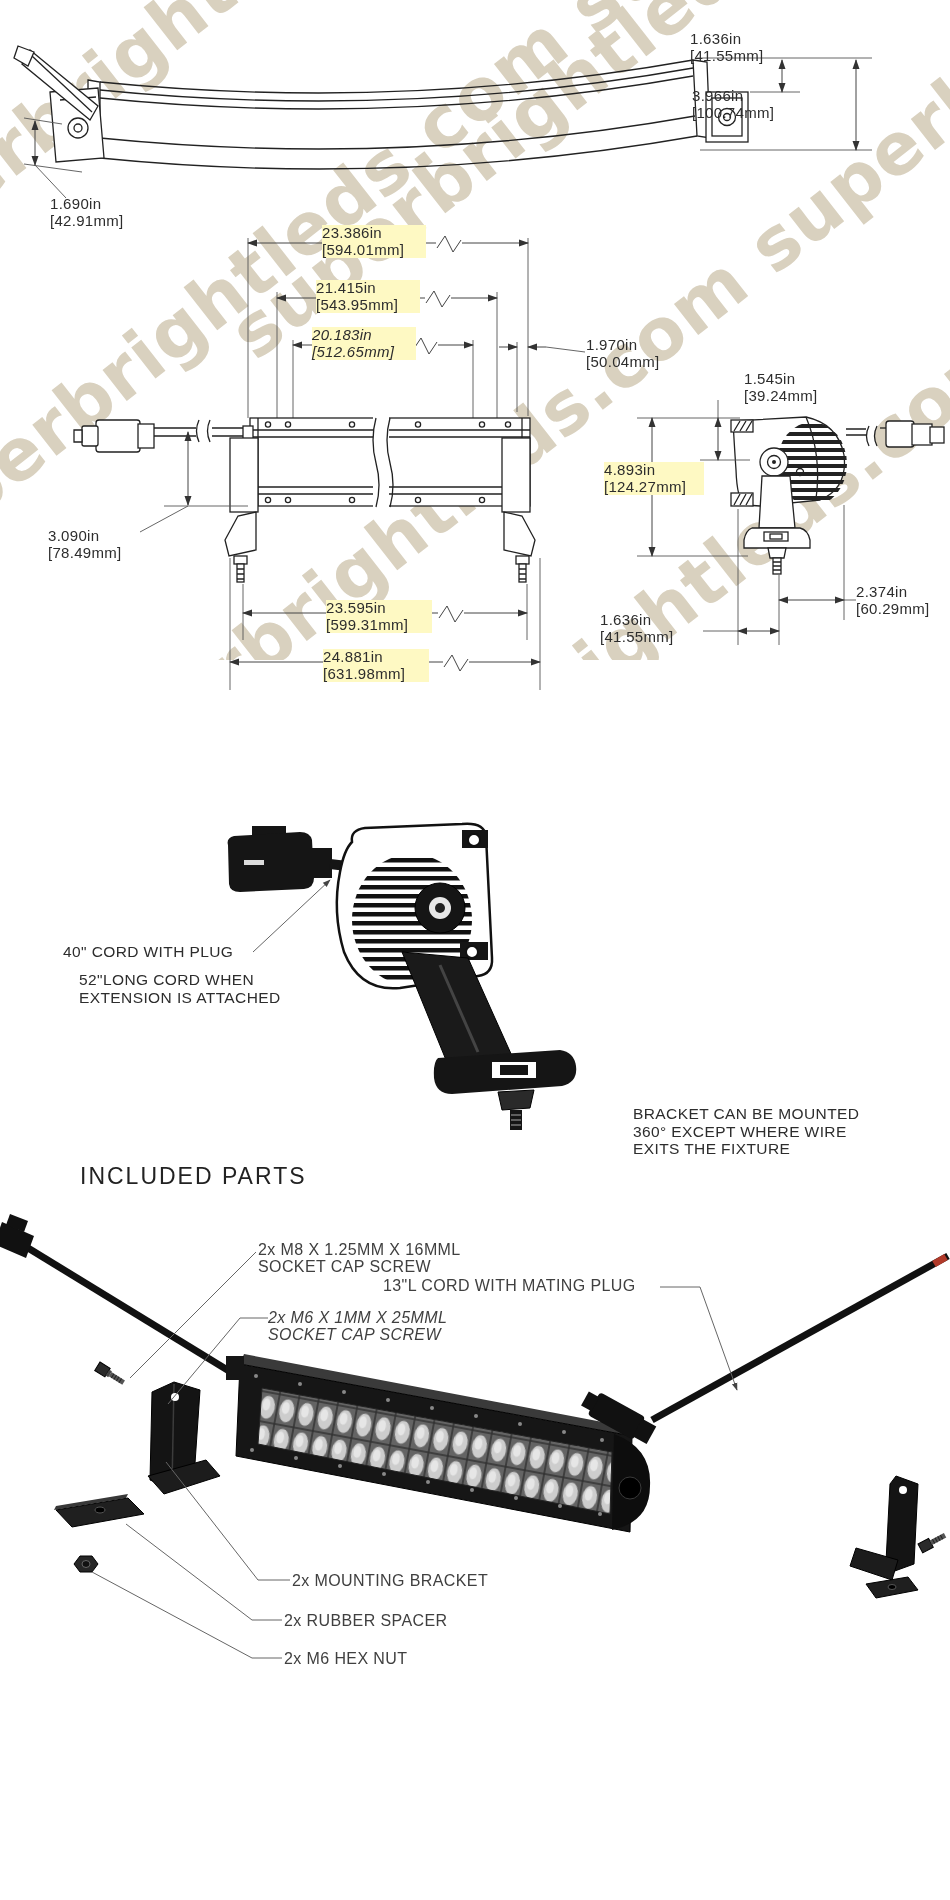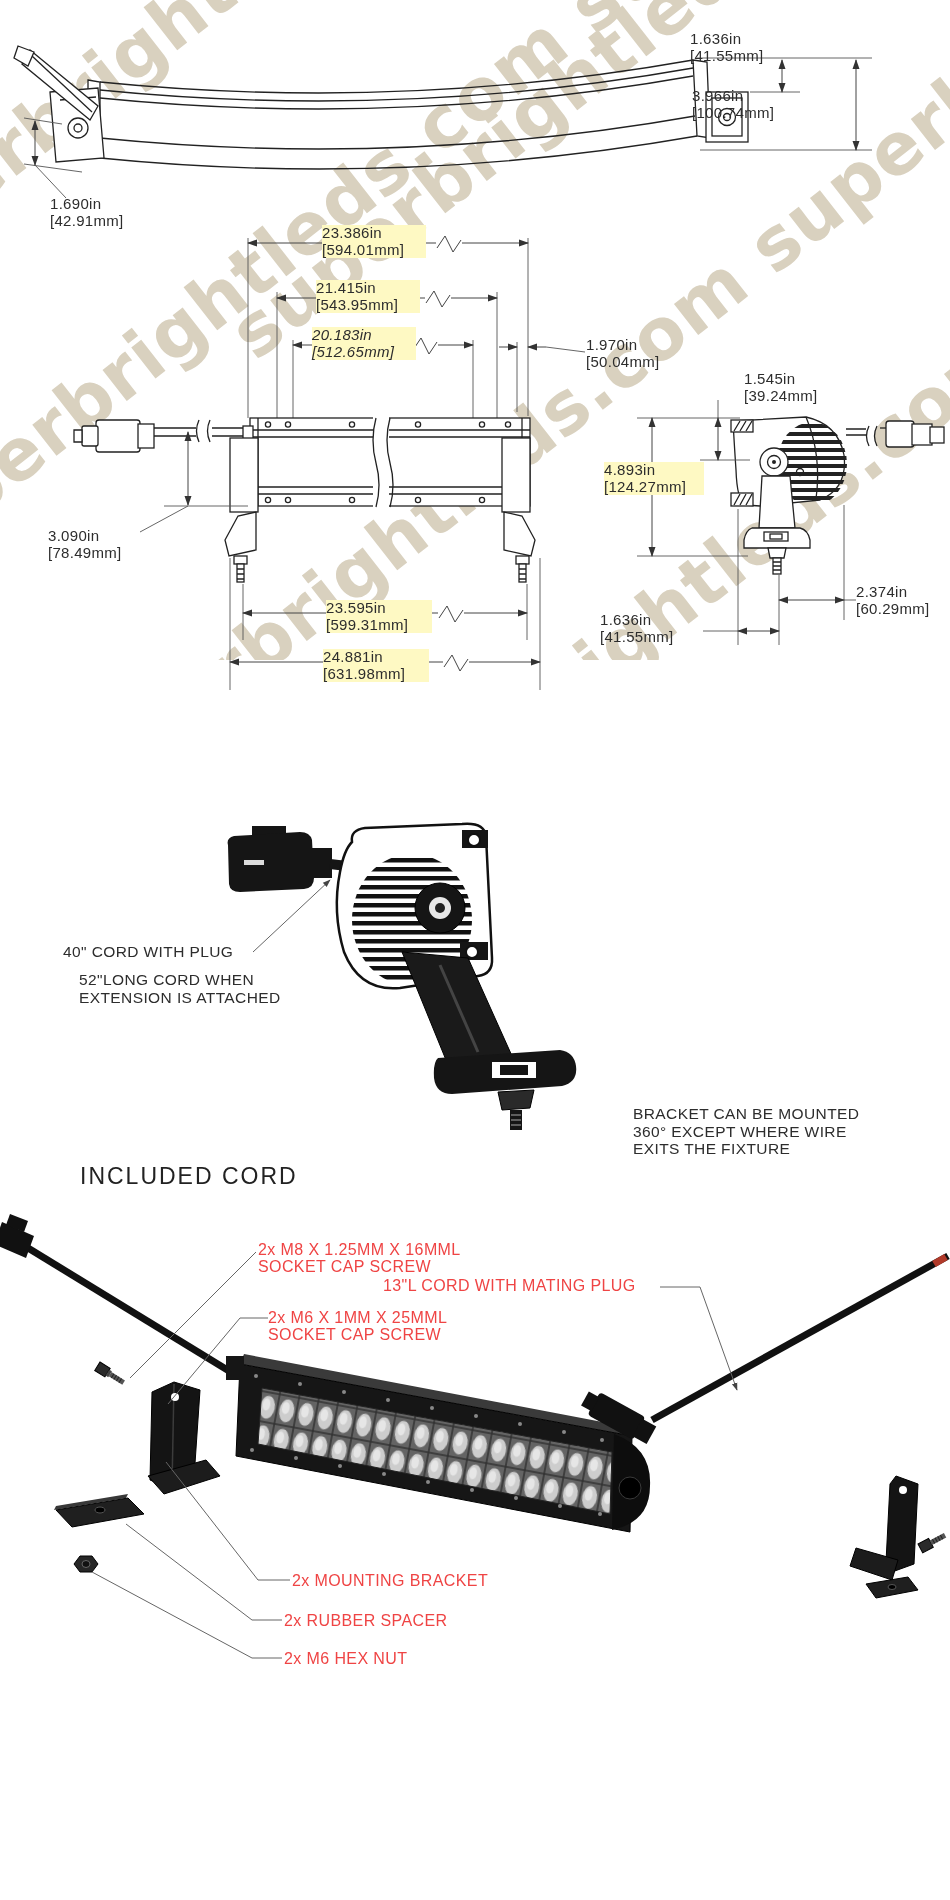--- a/index.html
+++ b/index.html
@@ -8,21 +8,21 @@
   .wm-zone{position:absolute;left:0;top:0;width:950px;height:660px;overflow:hidden;z-index:0;}
   .wm{position:absolute;white-space:nowrap;font-weight:bold;font-size:72px;color:#d9d1bf;
       transform:rotate(-38deg);transform-origin:0 50%;letter-spacing:1px;
       font-family:"DejaVu Sans",sans-serif;}
   svg.art{position:absolute;left:0;top:0;z-index:1;}
   .dim{position:absolute;text-align:left;font-size:15px;line-height:16.5px;color:#2d2d2d;
        letter-spacing:.3px;z-index:2;}
   .dim.mask{background:#fef9c3;}
   .note{position:absolute;font-size:15.5px;line-height:17.5px;color:#2d2d2d;letter-spacing:.4px;
         white-space:pre-line;z-index:2;}
-  .plabel{position:absolute;font-size:16px;line-height:17px;color:#ef4444;letter-spacing:.4px;
+  .plabel{position:absolute;font-size:16px;line-height:17px;color:#404040;letter-spacing:.4px;
         white-space:pre-line;z-index:2;}
   .heading{position:absolute;font-size:23px;letter-spacing:2px;color:#222;z-index:2;}
   .dl{stroke:#444;stroke-width:1;fill:none;}
   .xl{stroke:#555;stroke-width:.9;fill:none;}
   .ol{stroke:#222;stroke-width:1.3;fill:#fff;}
   .on{stroke:#222;stroke-width:1.3;fill:none;}
   .ldr{stroke:#666;stroke-width:1;fill:none;}
   .wgap{fill:#fff;stroke:none;}
 </style>
 </head>
@@ -432,22 +432,22 @@
     <div>[41.55mm]</div>
   </div>
 
   <div class="note" style="left:63px;top:943px;">40" CORD WITH PLUG</div>
   <div class="note" style="left:79px;top:971px;">52"LONG CORD WHEN
 EXTENSION IS ATTACHED</div>
   <div class="note" style="left:601px;top:1105px;margin-left:32px;">BRACKET CAN BE MOUNTED
 360° EXCEPT WHERE WIRE
 EXITS THE FIXTURE</div>
 
-  <div class="heading" style="left:80px;top:1163px;">INCLUDED CORD</div>
+  <div class="heading" style="left:80px;top:1163px;">INCLUDED PARTS</div>
   <div class="plabel" style="left:258px;top:1241px;">2x M8 X 1.25MM X 16MML
 SOCKET CAP SCREW</div>
   <div class="plabel" style="left:383px;top:1277px;">13"L CORD WITH MATING PLUG</div>
-  <div class="plabel" style="left:268px;top:1309px;">2x M6 X 1MM X 25MML
+  <div class="plabel" style="left:268px;top:1309px;font-style:italic;">2x M6 X 1MM X 25MML
 SOCKET CAP SCREW</div>
   <div class="plabel" style="left:292px;top:1572px;">2x MOUNTING BRACKET</div>
   <div class="plabel" style="left:284px;top:1612px;">2x RUBBER SPACER</div>
   <div class="plabel" style="left:284px;top:1650px;">2x M6 HEX NUT</div>
 </div>
 
 </body></html>

